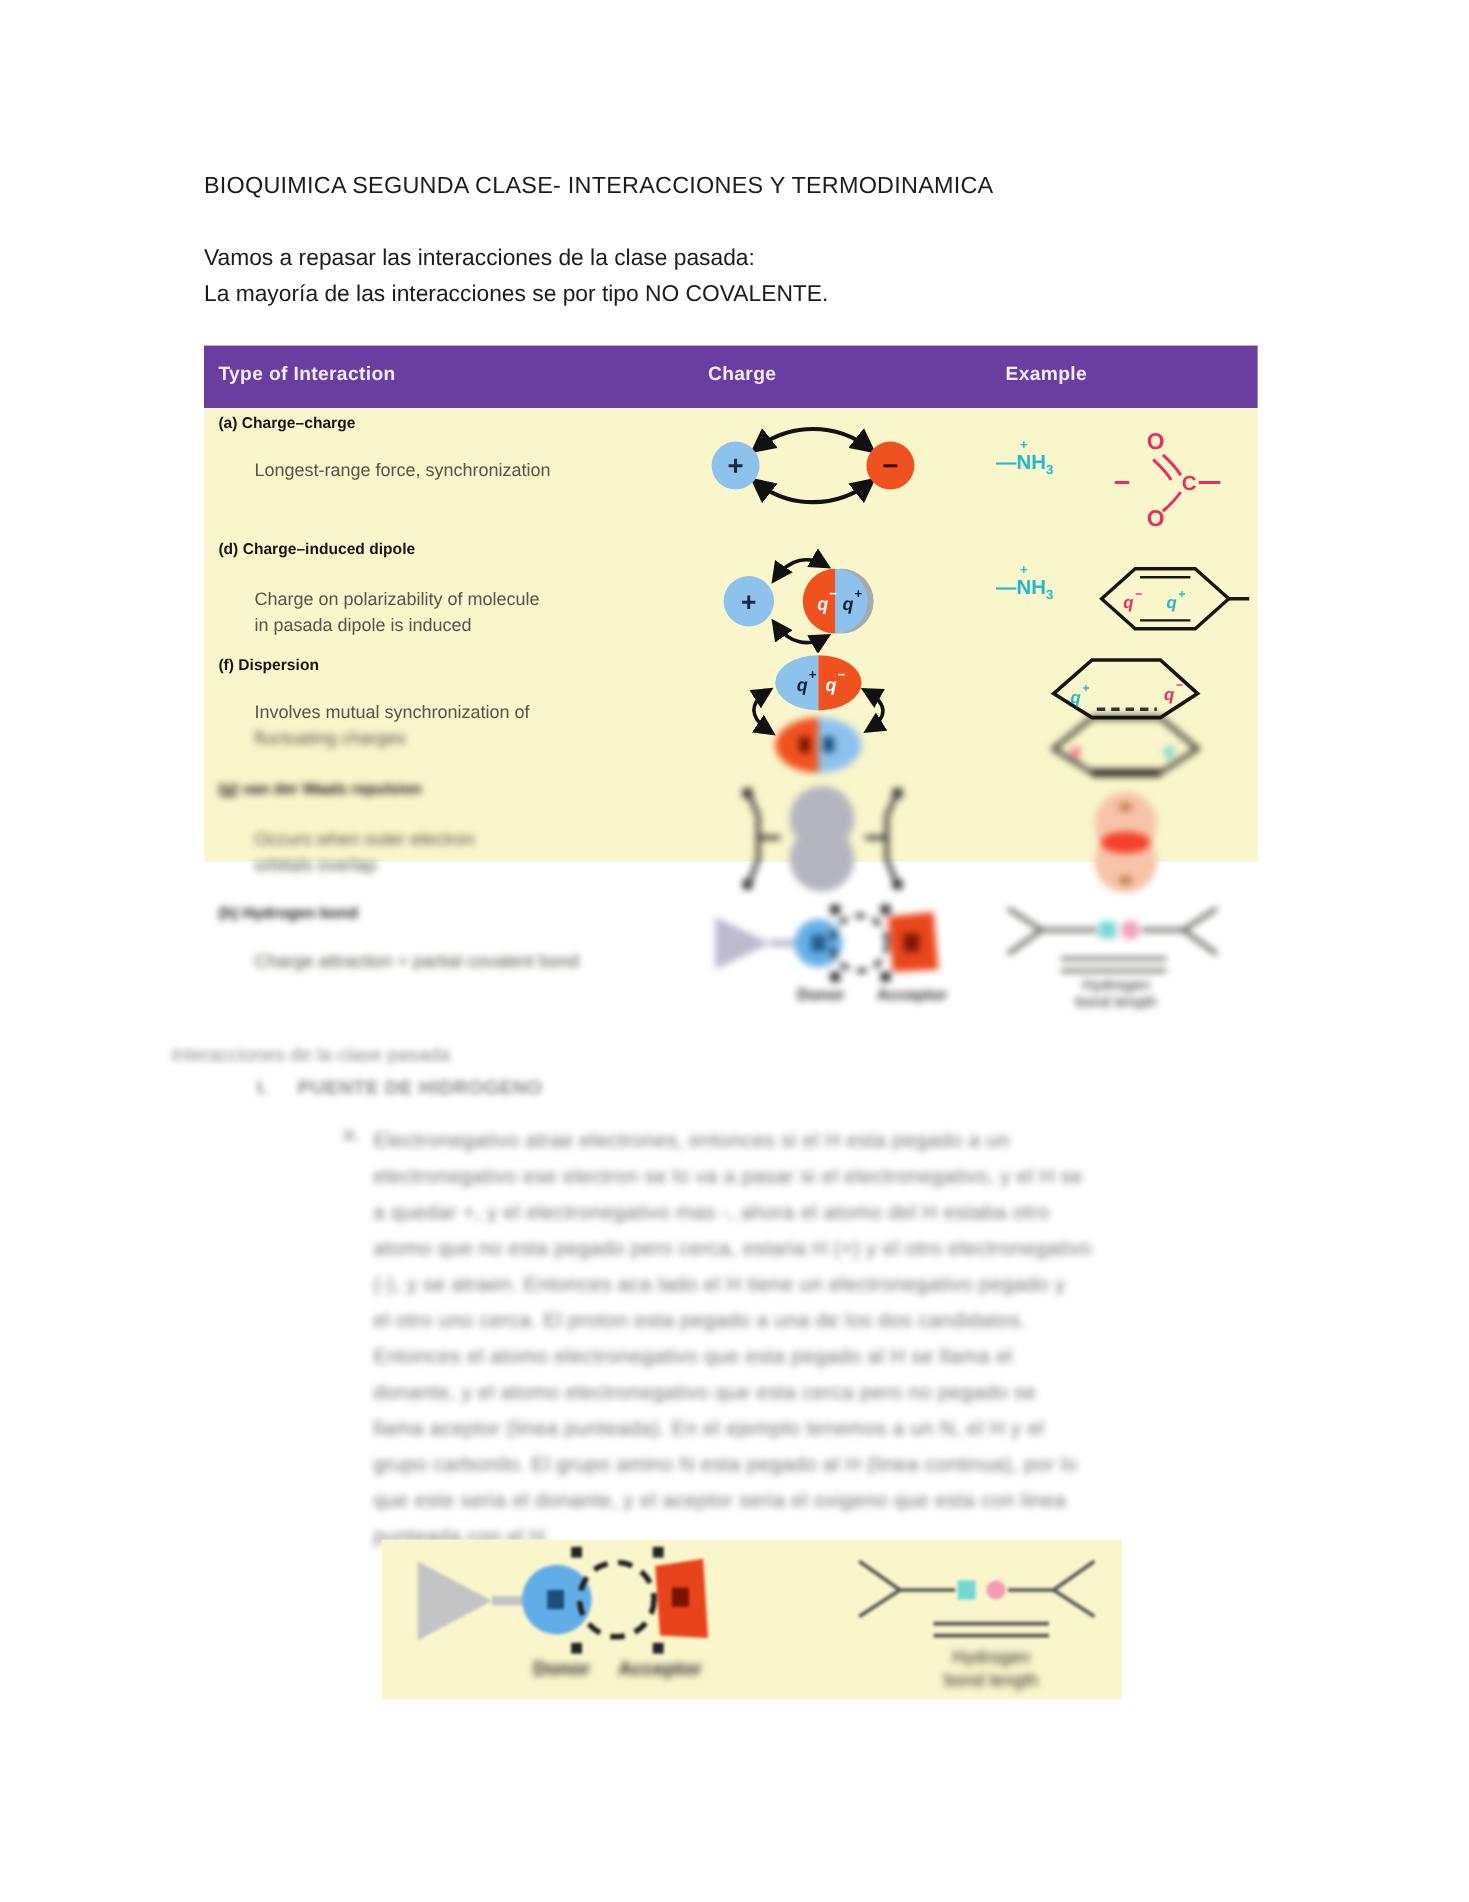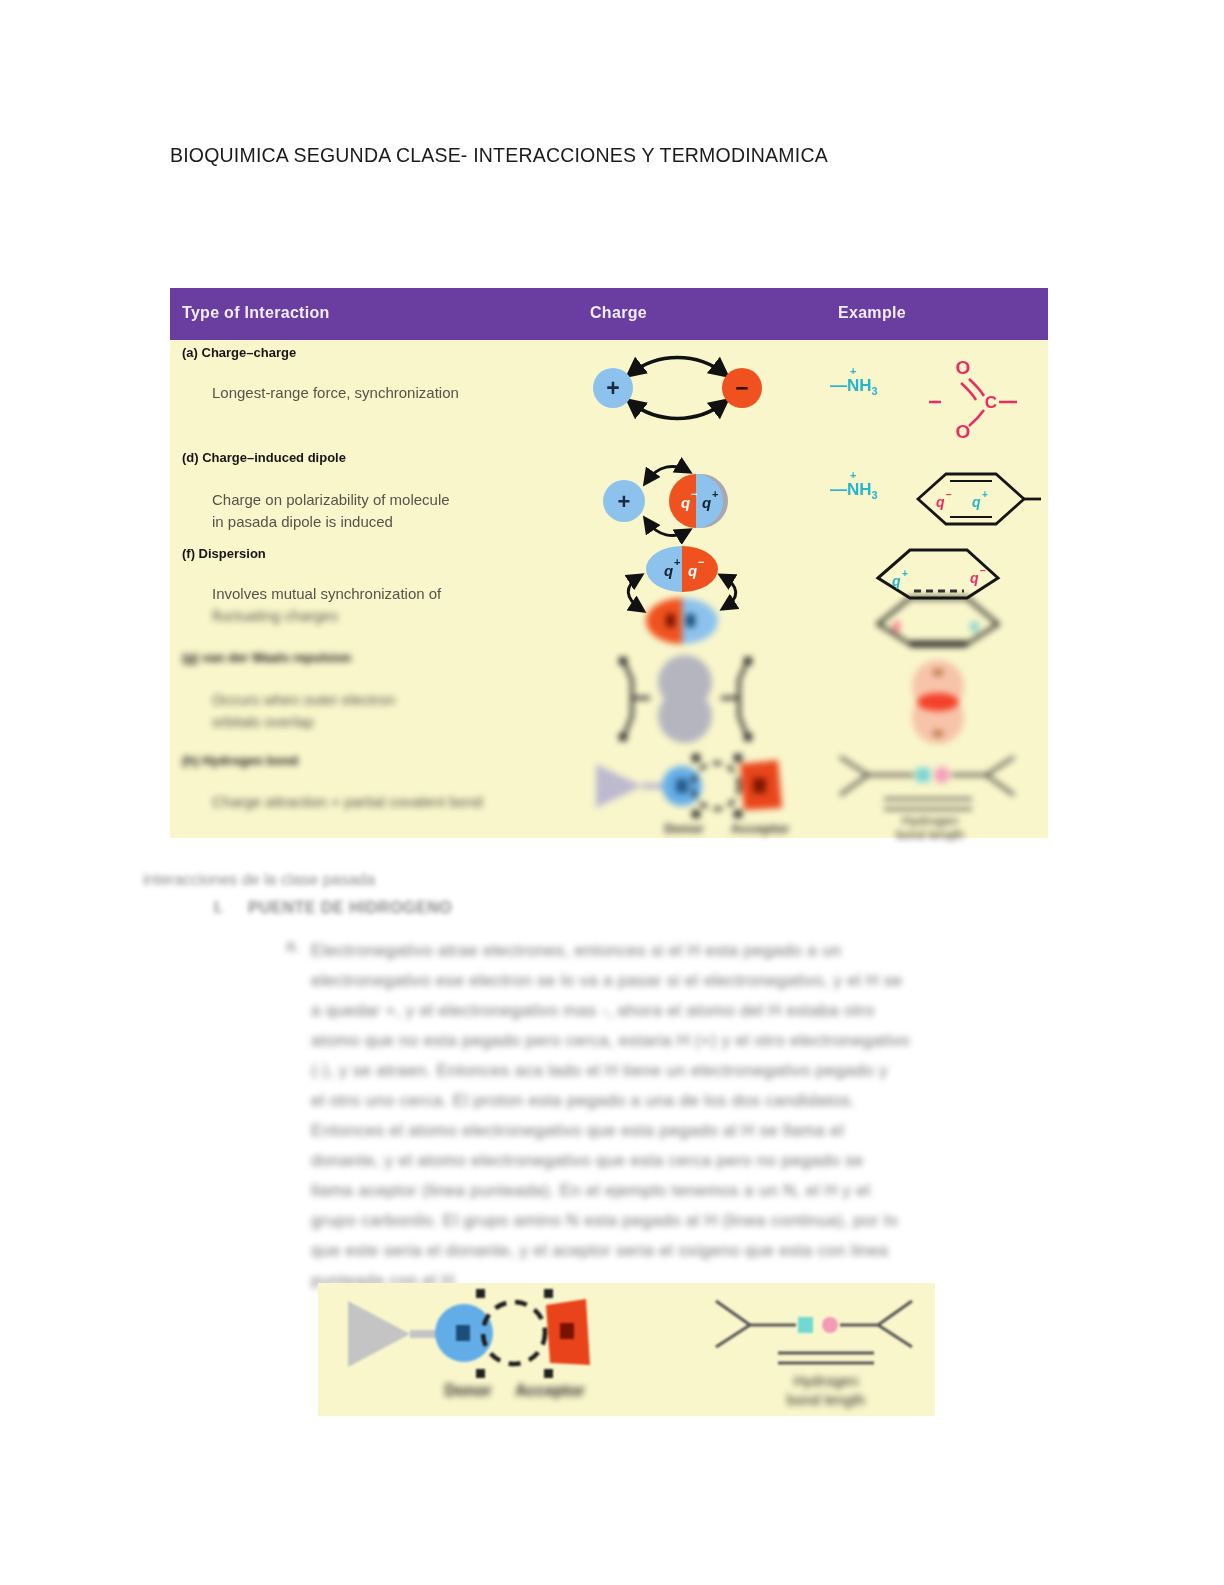--- a/index.html
+++ b/index.html
@@ -3,21 +3,21 @@
 <meta charset="utf-8">
 <style>
   html,body{margin:0;padding:0;background:#ffffff;}
   .page{position:relative;width:1224px;height:1585px;background:#ffffff;overflow:hidden;
         font-family:"Liberation Sans","DejaVu Sans",sans-serif;color:#1c1c1c;padding-left:19px;}
   .abs{position:absolute;}
   .doc-title{left:170px;top:144px;font-size:19.5px;letter-spacing:.2px;white-space:nowrap;}
   .intro{left:170px;top:201px;font-size:19px;line-height:30px;}
 
   
-  .fig{left:170px;top:288px;width:878px;height:550px;background:var(--panel-yellow,#f9f6cc);}
+  .fig{left:170px;top:288px;width:878px;height:430px;background:var(--panel-yellow,#f9f6cc);}
   .fig-header{position:absolute;left:0;top:0;width:878px;height:52px;background:var(--header-purple,#6a3ea1);}
   .fig-header .hcell{position:absolute;top:16px;color:#f2ecf9;font-weight:bold;font-size:16px;letter-spacing:.3px;white-space:nowrap;}
   .h1{left:12px}.h2{left:420px}.h3{left:668px}
   .row-label{position:absolute;font-weight:bold;font-size:13px;color:#161616;white-space:nowrap;}
   .row-desc{position:absolute;font-size:15px;color:#55544a;white-space:nowrap;}
   .blur25{filter:blur(2.5px);}
   .blur3{filter:blur(3px);}
   .soft{filter:blur(1.2px);}
 
   .nh3{position:absolute;font-size:17px;font-weight:600;color:var(--chem-cyan,#25b7cf);white-space:nowrap;}
@@ -37,20 +37,24 @@
   .hfig{left:318px;top:1283px;width:617px;height:133px;background:var(--panel-yellow,#f9f6cc);}
   svg{display:block;}
   svg text{font-family:"Liberation Sans","DejaVu Sans",sans-serif;}
 </style>
 </head>
 <body>
 
 <div class="page">
 
   <div class="abs doc-title">BIOQUIMICA SEGUNDA CLASE- INTERACCIONES Y TERMODINAMICA</div>
+  <div class="abs intro">
+    <div>Vamos a repasar las interacciones de la clase pasada:</div>
+    <div>La mayoría de las interacciones se por tipo NO COVALENTE.</div>
+  </div>
 
   <div class="abs fig">
     <div class="fig-header">
       <span class="hcell h1">Type of Interaction</span>
       <span class="hcell h2">Charge</span>
       <span class="hcell h3">Example</span>
     </div>
 
     <div class="row-label" style="left:12px;top:57px">(a) Charge–charge</div>
     <div class="row-desc" style="left:42px;top:96px">Longest-range force, synchronization</div>

